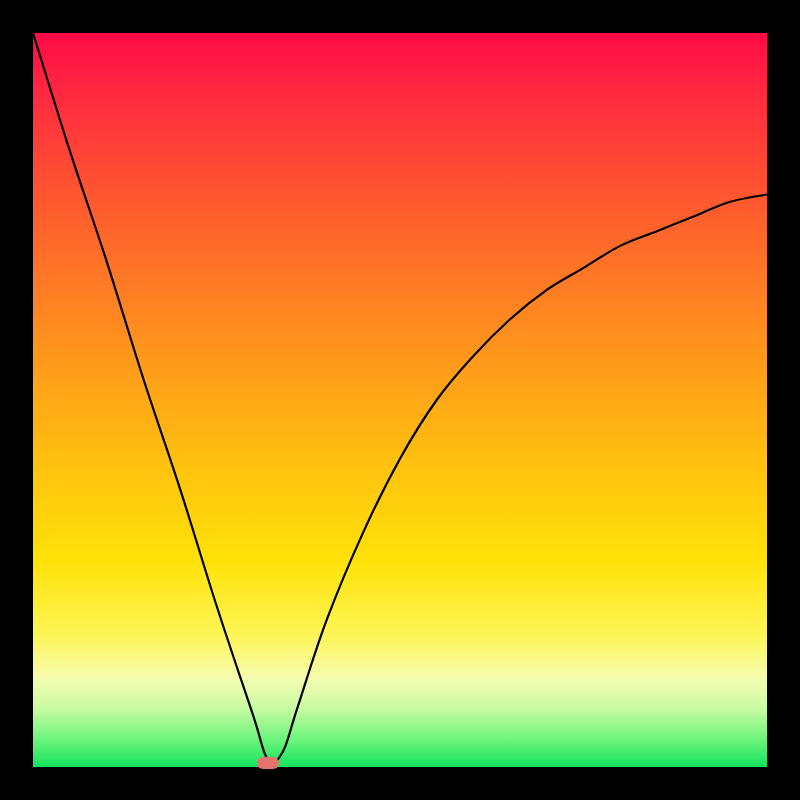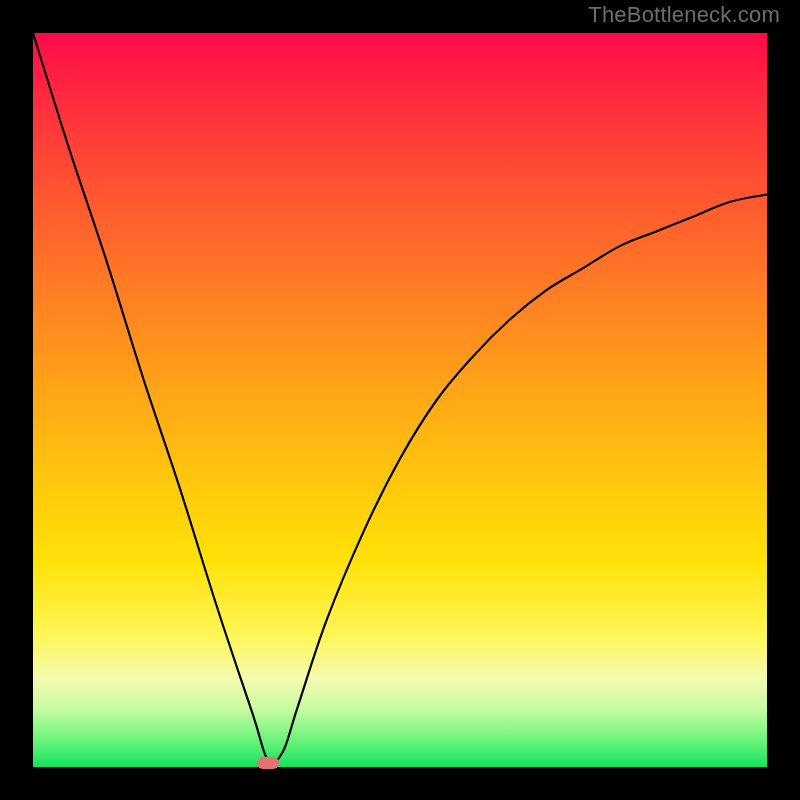--- a/index.html
+++ b/index.html
@@ -62,21 +62,20 @@
     border-radius: 6px;
     background: #e4736e;
     transform: translate(-50%, -50%);
   }
 </style>
 </head>
 <body>
 
 <div class="frame">
 
-  <div class="watermark">TheBottleneck.com</div>
 
   <div class="plot-area">
 
     <svg id="curve-svg" class="curve" width="734" height="734" viewBox="0 0 734 734" preserveAspectRatio="none">
       <path id="curve-path" d="M 0,0 C 6.606,21.13920000000001 23.488000000000003,76.48280000000005 36.7,117.44000000000005 C 49.912000000000006,158.39720000000005 60.18800000000001,186.58280000000005 73.4,227.54000000000002 C 86.61200000000001,268.4972 96.88799999999999,304.02279999999996 110.1,344.97999999999996 C 123.312,385.93719999999996 133.58800000000002,414.1228 146.8,455.08 C 160.012,496.0372 170.288,531.5627999999999 183.5,572.52 C 196.712,613.4772 210.95159999999998,654.8748 220.2,682.62 C 229.4484,710.3652 229.59519999999998,720.054 234.88,726.66 C 240.1648,733.266 244.27520000000004,728.5684 249.56000000000003,719.32 C 254.84480000000002,710.0716000000001 256.31280000000004,699.0616 264.24,675.28 C 272.1672,651.4984 281.7092,618.9088 293.6,587.2 C 305.49080000000004,555.4912 317.088,528.1864 330.3,499.12 C 343.512,470.0536 353.788,449.50160000000005 367,425.72 C 380.212,401.9384 390.48800000000006,385.4968 403.70000000000005,367 C 416.91200000000003,348.5032 427.188,337.4932 440.4,322.96 C 453.61199999999997,308.42679999999996 463.88800000000003,298.1508 477.1,286.26 C 490.312,274.3692 500.58799999999997,266.1484 513.8,256.9 C 527.012,247.65159999999997 537.288,242.80719999999994 550.5,234.87999999999994 C 563.712,226.95279999999994 573.988,219.46599999999998 587.2,212.86 C 600.412,206.25400000000005 610.688,203.46480000000005 623.9,198.18000000000006 C 637.112,192.89520000000007 647.388,188.78480000000002 660.6,183.5 C 673.812,178.21519999999998 684.088,172.78359999999992 697.3,168.81999999999994 C 710.512,164.85639999999995 727.394,162.8012 734,161.48000000000002" fill="none" stroke="#000" stroke-width="2.2" stroke-linecap="round" stroke-linejoin="round"></path>
     </svg>
 
     <div id="marker" class="marker" style="left: 234.88px; top: 730.33px; background: rgb(228, 115, 110);"></div>
   </div>
 

